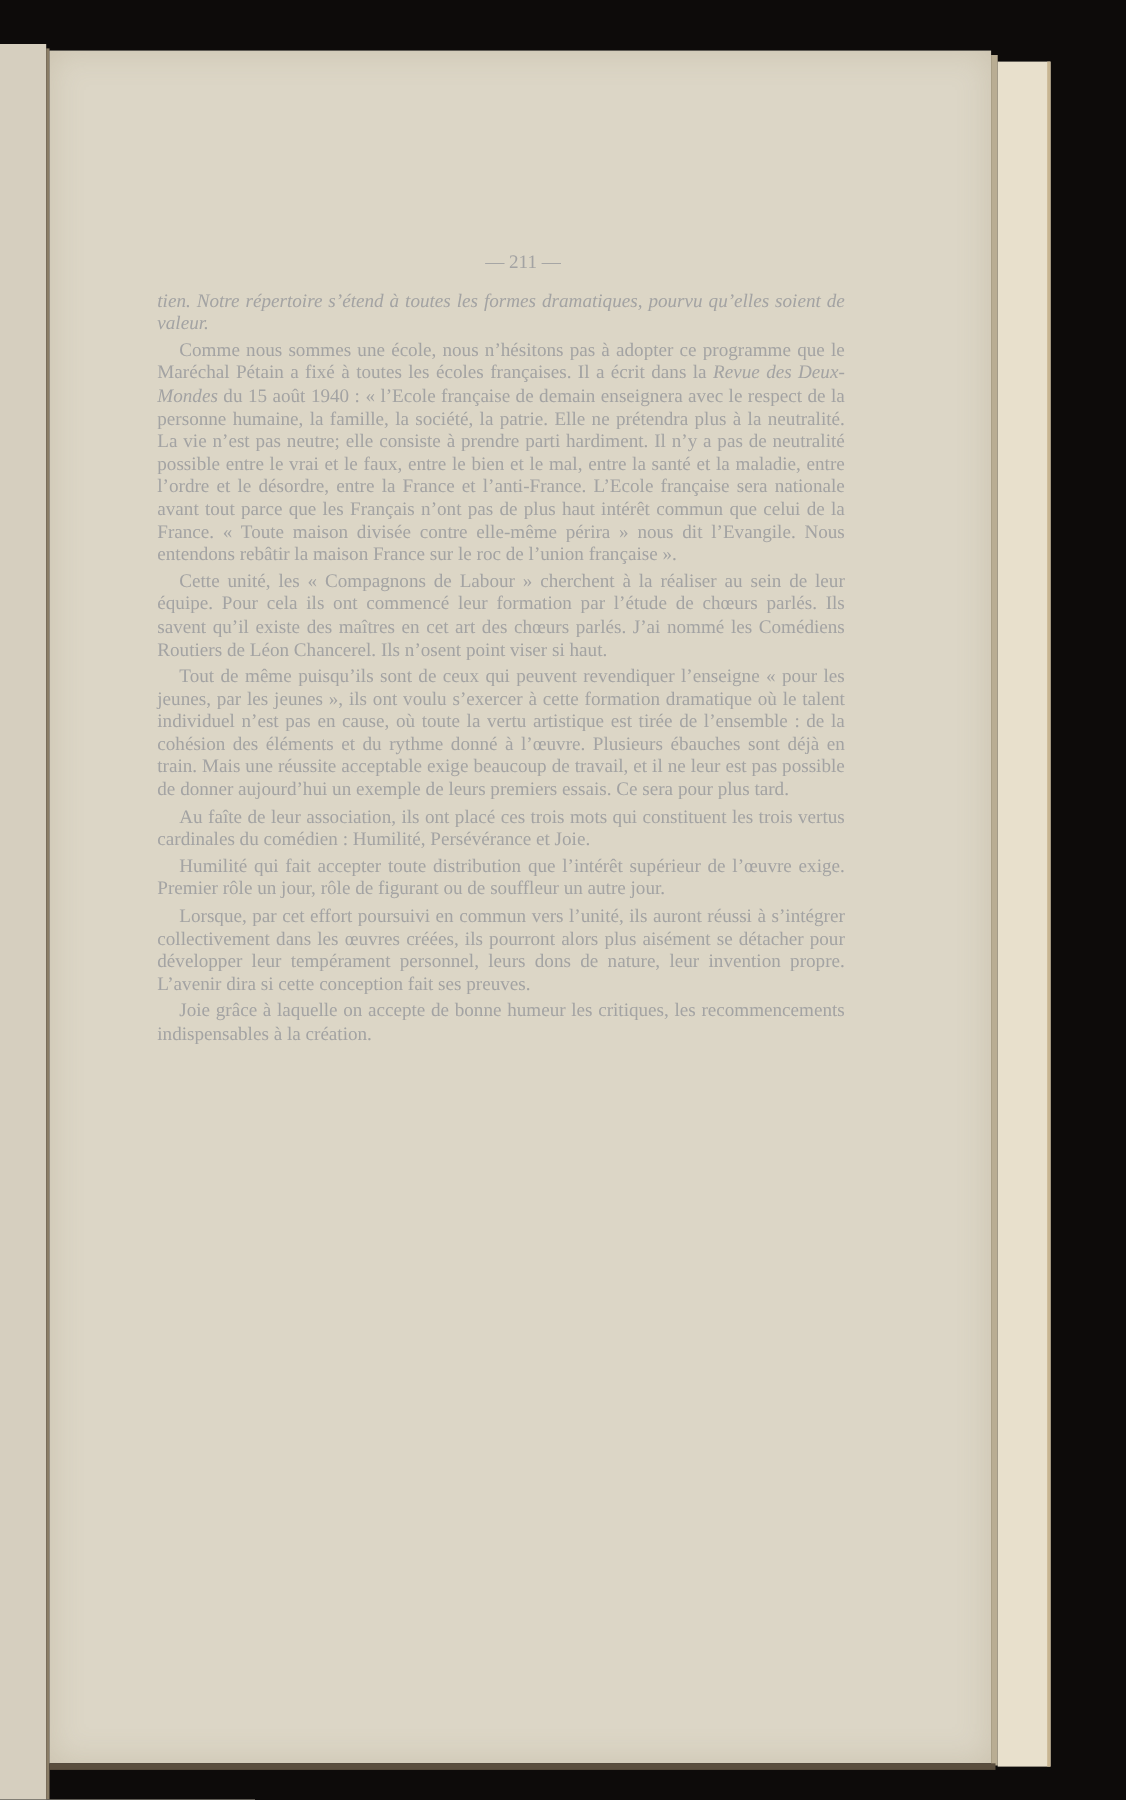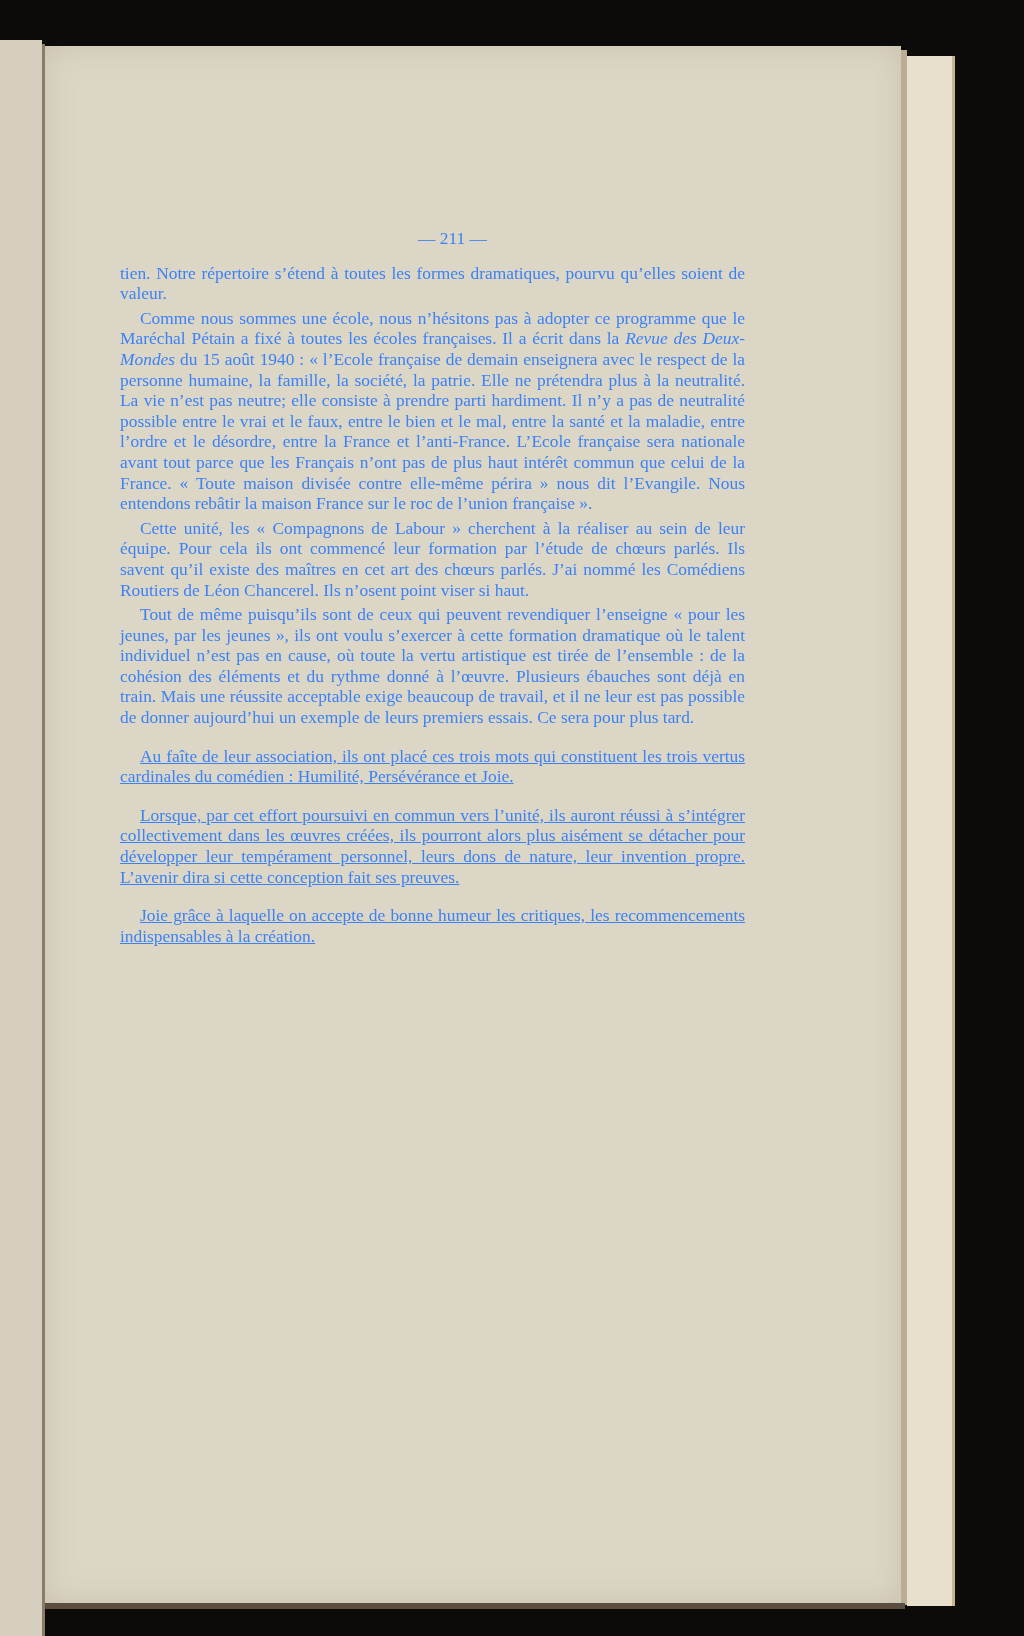--- a/index.html
+++ b/index.html
@@ -5,41 +5,42 @@
   html, body { margin:0; padding:0; }
   body { width:1024px; height:1636px; background:#0d0b0a; position:relative; overflow:hidden; }
   .left-sliver { position:absolute; left:0; top:40px; width:42px; height:1596px; background:#d6cfbf; }
   .spine-line { position:absolute; left:42px; top:44px; width:3px; height:1592px; background:#8a7d66; }
   .page { position:absolute; left:45px; top:46px; width:856px; height:1557px; background:#dcd6c6;
           box-shadow: inset 0 0 30px rgba(150,135,105,0.25); }
   .page-edge-r { position:absolute; left:901px; top:50px; width:6px; height:1555px; background:#b9ad93; }
   .back-page { position:absolute; left:907px; top:56px; width:45px; height:1550px; background:#e8e0cc;
                border-right:3px solid #c7b591; }
   .bottom-shadow { position:absolute; left:45px; top:1603px; width:860px; height:6px; background:#5a4e3e; }
-  .text-block { position:absolute; left:120px; top:228px; width:625px;
-                font-family:"Liberation Serif", serif; font-size:17.4px; line-height:20.6px; color:#3b82f6;
+  .text-block { position:absolute; left:143px; top:228px; width:625px;
+                font-family:"Liberation Serif", serif; font-size:17.4px; line-height:20.6px; color:#a3a3a3;
                 text-align:justify; }
   .folio { text-align:center; margin-bottom:14px; font-size:17.4px; padding-left:40px; }
   .para { margin:0 0 4px 0; text-indent:20px; }
-  .para.first { text-indent:0; }
-  .para.gap { margin-top:18px;text-decoration:underline; }
+  .para.first { text-indent:0;font-style:italic; }
+  .para.gap { margin-top:4px; }
   .para .ital { font-style:italic; }
 </style>
 </head>
 <body>
 
 <div class="left-sliver"></div>
 <div class="spine-line"></div>
 <div class="page"></div>
 <div class="page-edge-r"></div>
 <div class="back-page"></div>
 <div class="bottom-shadow"></div>
 
 <div class="text-block">
   <div class="folio">— 211 —</div>
   <p class="para first">tien. Notre répertoire s’étend  à toutes les formes  dramatiques, pourvu qu’elles soient de valeur.</p>
   <p class="para"><span>Comme nous sommes une école, nous n’hésitons pas à adopter ce programme que le Maréchal Pétain a fixé à toutes les écoles françaises. Il a écrit dans la </span><span class="ital">Revue des Deux-Mondes</span><span> du 15 août 1940 : « l’Ecole française de demain enseignera avec le respect de la personne humaine, la famille, la société, la patrie. Elle ne prétendra plus à la neutralité. La vie n’est pas neutre; elle consiste à prendre parti hardiment. Il n’y a pas de neutralité possible entre le vrai et le faux, entre le bien et le mal, entre la santé et la maladie, entre l’ordre et le désordre, entre la France et l’anti-France. L’Ecole française sera nationale avant tout parce que les Français n’ont pas de plus haut intérêt commun que celui de la France. « Toute maison divisée contre elle-même périra » nous dit l’Evangile. Nous entendons rebâtir la maison France sur le roc de l’union française ».</span></p>
   <p class="para">Cette unité, les « Compagnons de Labour » cherchent à la réaliser au sein de leur équipe. Pour cela ils ont commencé leur formation par l’étude de chœurs parlés. Ils savent qu’il existe des maîtres en cet art des chœurs parlés. J’ai nommé les Comédiens Routiers de Léon Chancerel. Ils n’osent point viser si haut.</p>
   <p class="para">Tout de même puisqu’ils sont de ceux qui peuvent revendiquer l’enseigne « pour les jeunes, par les jeunes », ils ont voulu s’exercer à cette formation dramatique où le talent individuel n’est pas en cause, où toute la vertu artistique est tirée de l’ensemble : de la cohésion des éléments et du rythme donné à l’œuvre. Plusieurs ébauches sont déjà en train. Mais une réussite acceptable exige beaucoup de travail, et il ne leur est pas possible de donner aujourd’hui un exemple de leurs premiers essais. Ce sera pour plus tard.</p>
   <p class="para gap">Au faîte de leur association, ils ont placé ces trois mots qui constituent les trois vertus cardinales du comédien : Humilité, Persévérance et Joie.</p>
+  <p class="para gap">Humilité qui fait accepter toute distribution que l’intérêt supérieur de l’œuvre exige. Premier rôle un jour, rôle de figurant ou de souffleur un autre jour.</p>
   <p class="para gap">Lorsque, par cet effort poursuivi en commun vers l’unité, ils auront réussi à s’intégrer collectivement dans les œuvres créées, ils pourront alors plus aisément se détacher pour développer leur tempérament personnel, leurs dons de nature, leur invention propre. L’avenir dira si cette conception fait ses preuves.</p>
   <p class="para gap">Joie grâce à laquelle on accepte de bonne humeur les critiques, les recommencements indispensables à la création.</p>
 </div>
 
 </body></html>

